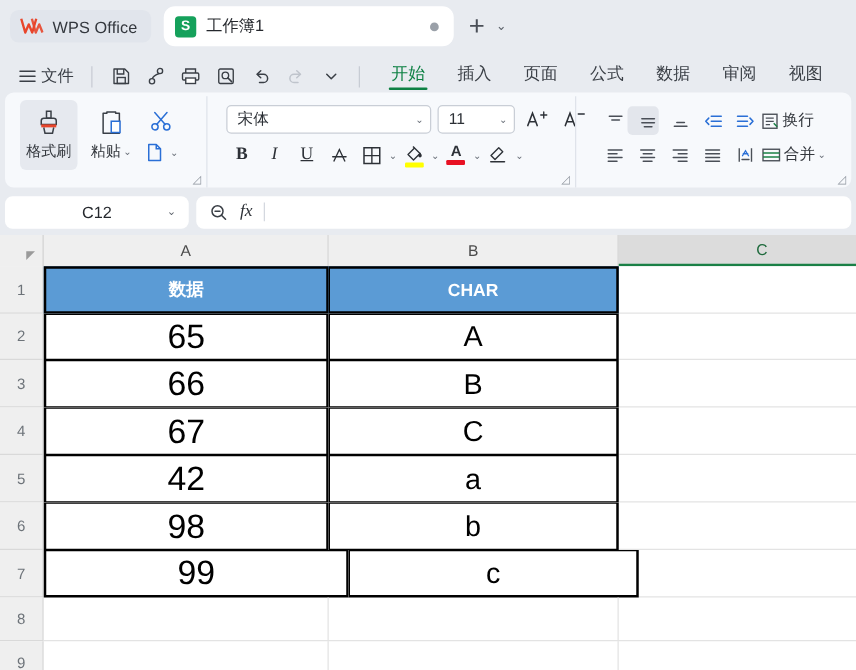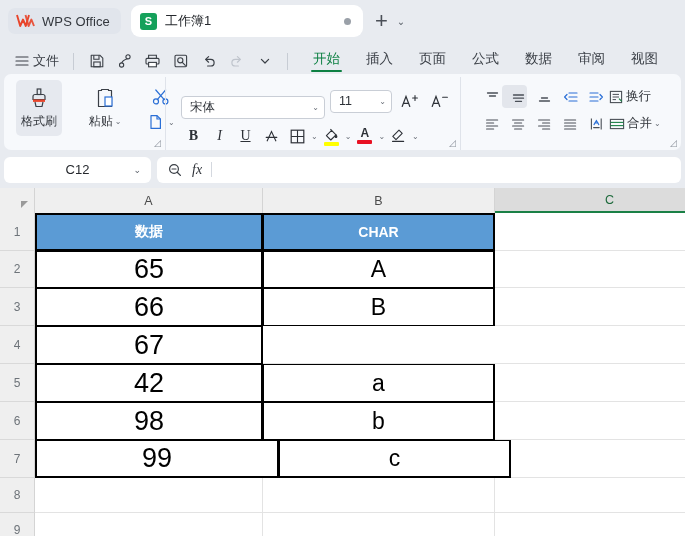--- a/index.html
+++ b/index.html
@@ -88,42 +88,42 @@
     padding: 3px 0 0 6px; position: relative;
   }
   .rgroup { display: flex; align-items: flex-start; position: relative; padding: 0 6px; }
   .rgroup + .rgroup { border-left: 1px solid #dfe3ea; }
   .launcher {
     position: absolute; right: 4px; bottom: 2px;
     font-size: 9px; color: #8e949d; line-height: 1;
   }
 
   
-  .clipgroup { display: flex; align-items: flex-start; gap: 20px; padding-top: 3px; }
+  .clipgroup { display: flex; align-items: flex-start; gap: 4px; padding-top: 3px; }
   .bigbtn {
     width: 46px; height: 56px; display: flex; flex-direction: column;
     align-items: center; justify-content: center; gap: 3px;
     border-radius: 5px; font-size: 12px; color: #33373d;
   }
   .bigbtn.sel { background: #e6e9ef; }
   .lbl { font-size: 12px; color: #33373d; display: flex; align-items: center; gap: 2px; }
   .cutcopy { display: flex; flex-direction: column; align-items: center; gap: 7px; padding-top: 8px; }
   .cc-row { display: flex; align-items: center; gap: 2px; }
   .chev { font-size: 8px; color: #6a7079; }
 
   
   .fontgroup { display: flex; flex-direction: column; gap: 5px; padding: 6px 7px 0 9px; }
   .frow1 { display: flex; align-items: center; gap: 5px; }
   .combo {
     height: 23px; border: 1px solid #c9ced6; border-radius: 4px;
     background: #fff; display: flex; align-items: center;
     padding: 0 5px 0 8px; font-size: 12.5px; color: #2c3036;
     justify-content: space-between;
   }
-  .combo.fontname { width: 144px; margin-top: 13px; }
+  .combo.fontname { width: 164px; }
   .combo.fontsize { width: 62px; }
   .frow2 { display: flex; align-items: center; gap: 1px; }
   .fbtn {
     width: 25px; height: 24px; display: flex; align-items: center;
     justify-content: center; border-radius: 4px;
     font-size: 14px; color: #2d3137;
   }
   .fbtn.ser { font-family: "Liberation Serif", serif; }
   .colorbtn { display: flex; align-items: center; gap: 1px; }
   .swatch-wrap { display: flex; flex-direction: column; align-items: center; gap: 1px; }
@@ -586,21 +586,21 @@
         <div class="gcell tbl-chr" style="width:232px;height:37px;">A</div>
         <div class="gcell" style="width:230px;height:37px;"></div>
       </div>
 
       <div class="grow" style="height:38px;">
         <div class="gcell tbl-num" style="width:228px;height:38px;">66</div>
         <div class="gcell tbl-chr" style="width:232px;height:38px;">B</div>
         <div class="gcell" style="width:230px;height:38px;"></div>
       </div>
 
-      <div class="grow" style="height:38px;flex-direction:column;">
+      <div class="grow" style="height:38px;">
         <div class="gcell tbl-num" style="width:228px;height:38px;">67</div>
         <div class="gcell tbl-chr" style="width:232px;height:38px;">C</div>
         <div class="gcell" style="width:230px;height:38px;"></div>
       </div>
 
       <div class="grow" style="height:38px;">
         <div class="gcell tbl-num" style="width:228px;height:38px;">42</div>
         <div class="gcell tbl-chr" style="width:232px;height:38px;">a</div>
         <div class="gcell" style="width:230px;height:38px;"></div>
       </div>

